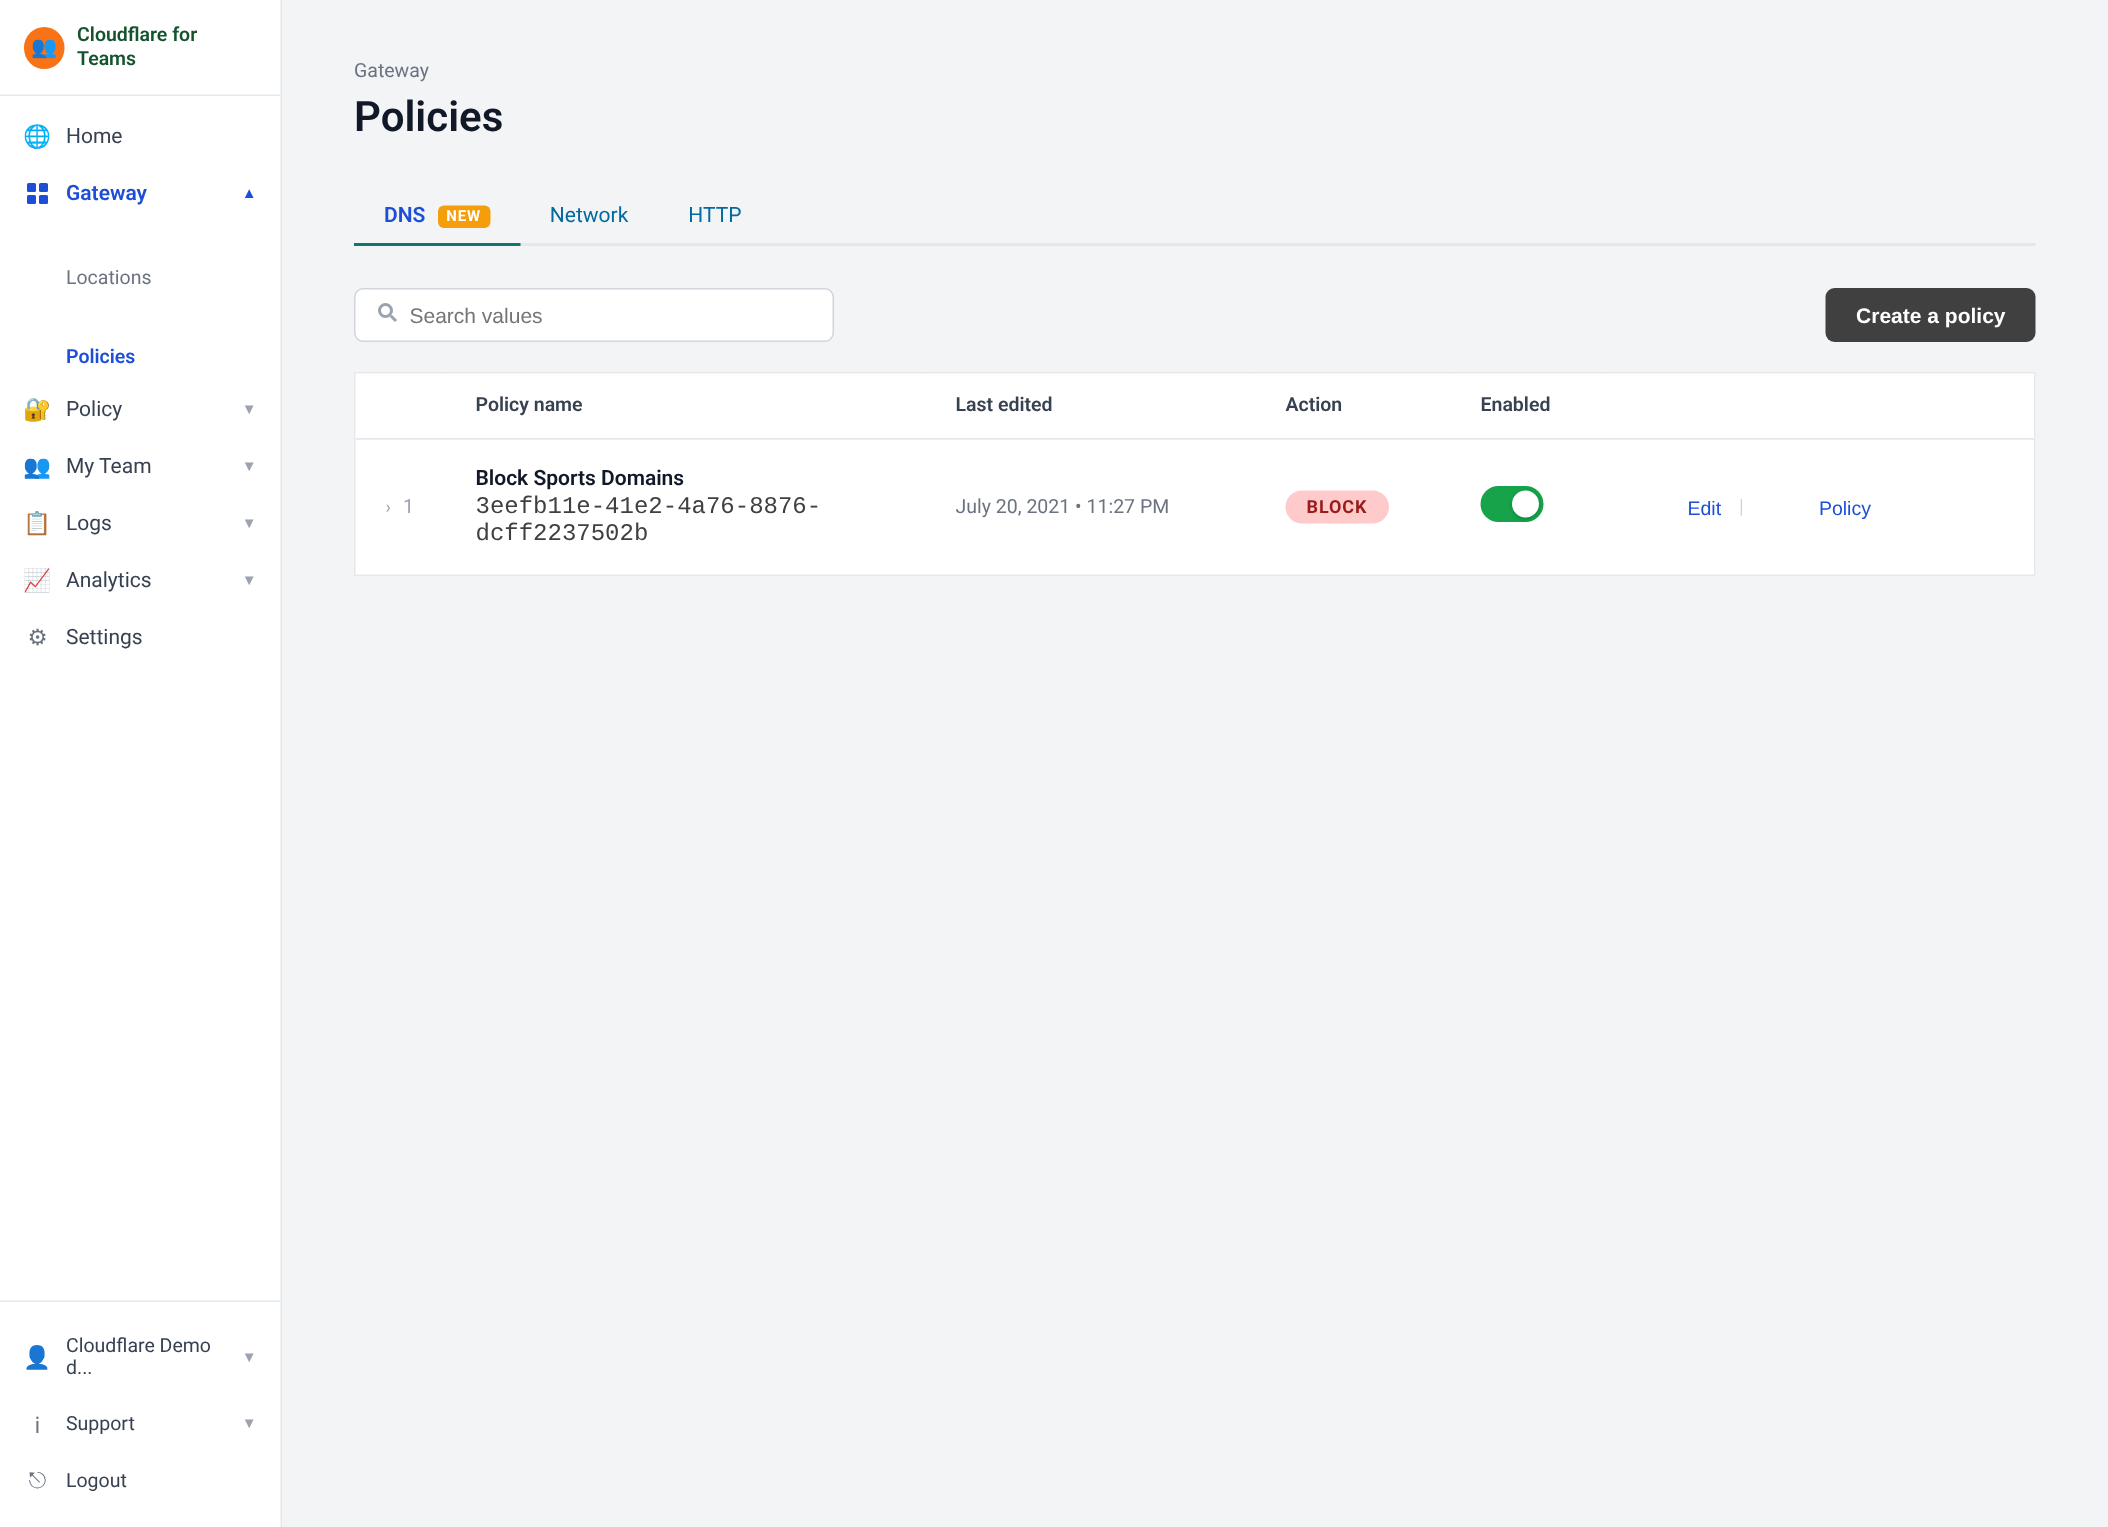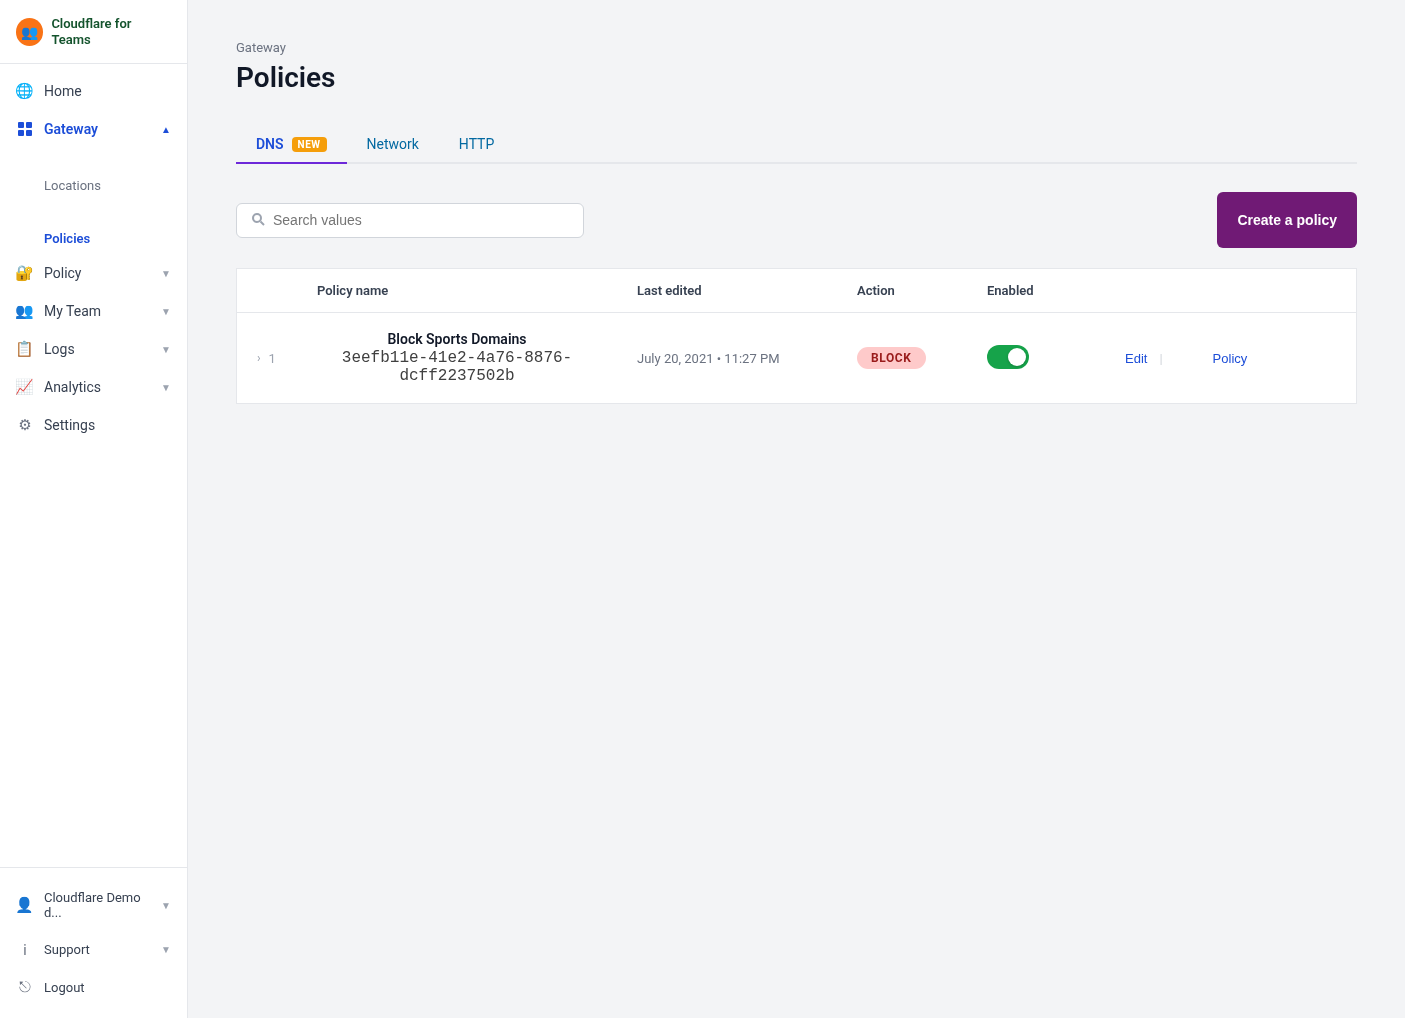--- a/index.html
+++ b/index.html
@@ -121,21 +121,21 @@
       position: relative;
       display: flex;
       align-items: center;
       gap: 8px;
       border-bottom: 2px solid transparent;
       margin-bottom: -2px;
     }
     .tab.active {
       color: #1d4ed8;
       font-weight: 600;
-      border-bottom: 2px solid #6d28d9;
+      border-bottom: 2px solid #0f766e;
       justify-content: flex-end;
     }
     .tab-badge {
       background: #f59e0b;
       color: #fff;
       font-size: 10px;
       font-weight: 700;
       padding: 2px 6px;
       border-radius: 4px;
       letter-spacing: 0.05em;
@@ -149,37 +149,37 @@
       margin-bottom: 20px;
     }
     .search-box {
       display: flex;
       align-items: center;
       gap: 8px;
       background: #fff;
       border: 1px solid #d1d5db;
       border-radius: 6px;
       padding: 8px 14px;
-      width: 348px;
+      width: 320px;
     }
     .search-icon { color: #9ca3af; font-size: 14px; }
     .search-input {
       border: none;
       outline: none;
       font-size: 14px;
       color: #374151;
       width: 100%;
       background: transparent;
     }
     .create-btn {
-      background: #701a75;
+      background: #404040;
       color: #fff;
       border: none;
       border-radius: 6px;
-      padding: 20px 20px;
+      padding: 10px 20px;
       font-size: 14px;
       font-weight: 600;
       cursor: pointer;
     }
 
     
     .table-container {
       background: #fff;
       border: 1px solid #e5e7eb;
       border-radius: 0;
@@ -280,21 +280,21 @@
       margin-left: 38px;
     }
     .row-action-btn.delete { color: #1d4ed8; }
     .row-divider {
       color: #d1d5db;
       font-size: 13px;
     }
 
     
     .col-num { width: 60px; }
-    .col-name { width: 320px; text-align: center; }
+    .col-name { width: 320px; }
     .col-edited { width: 220px; }
     .col-action { width: 130px; }
     .col-enabled { width: 100px; }
     .col-ops { }
   </style>
 </head>
 <body>
 
 <div class="sidebar">
   <div class="sidebar-logo">

